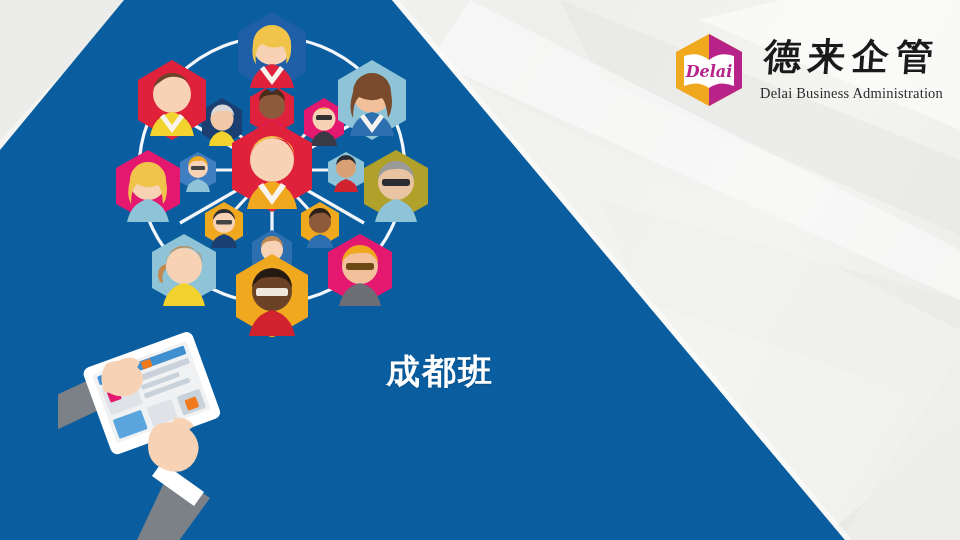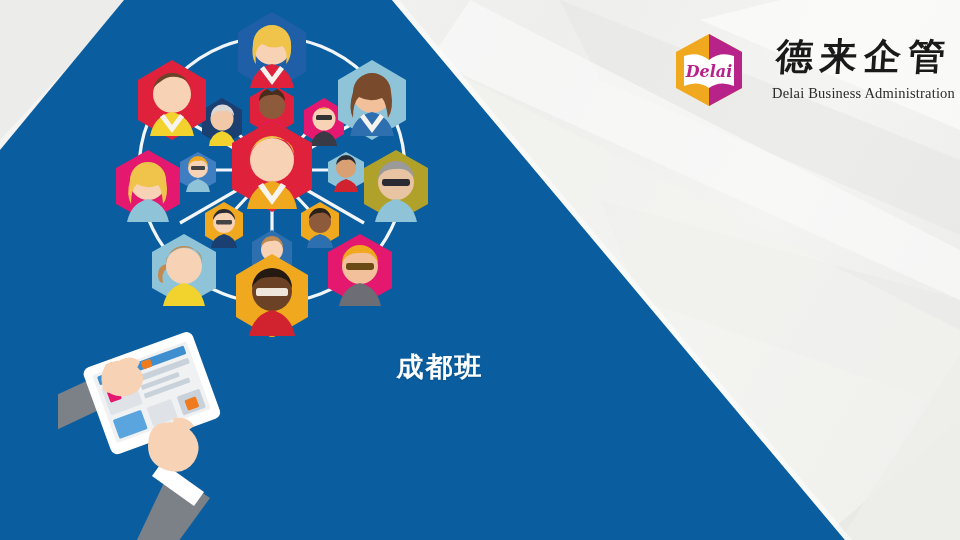--- a/index.html
+++ b/index.html
@@ -37,27 +37,27 @@
   
   .title-block{position:absolute;left:0;top:342px;width:880px;text-align:center;}
   .title-main{
     font-family:"DejaVu Sans","Liberation Sans",sans-serif;
     font-weight:bold;font-size:41px;letter-spacing:2px;color:#ffffff;
     line-height:1.28;
     text-shadow:0 1px 2px rgba(0,0,0,.18);
   }
   .title-sub{
     font-family:"DejaVu Sans","Liberation Sans",sans-serif;
-    font-weight:bold;font-size:27px;letter-spacing:2px;color:#ffffff;
+    font-weight:bold;font-size:34px;letter-spacing:2px;color:#ffffff;
     line-height:1.28;margin-top:8px;
     text-shadow:0 1px 2px rgba(0,0,0,.18);
   }
 
   
-  #logo{position:absolute;left:672px;top:32px;display:flex;align-items:center;gap:26px;}
+  #logo{position:absolute;left:672px;top:32px;display:flex;align-items:center;gap:14px;}
   .logo-mark{width:74px;height:76px;flex:0 0 auto;}
   .logo-text{display:flex;flex-direction:column;align-items:center;}
   .logo-cn{
     font-family:"DejaVu Serif","Liberation Serif",serif;
     font-weight:bold;font-size:37px;color:#1a1a1a;letter-spacing:7px;
     line-height:1.02;white-space:nowrap;
     transform:skewX(-4deg);
   }
   .logo-en{
     font-family:"Liberation Serif","DejaVu Serif",serif;

